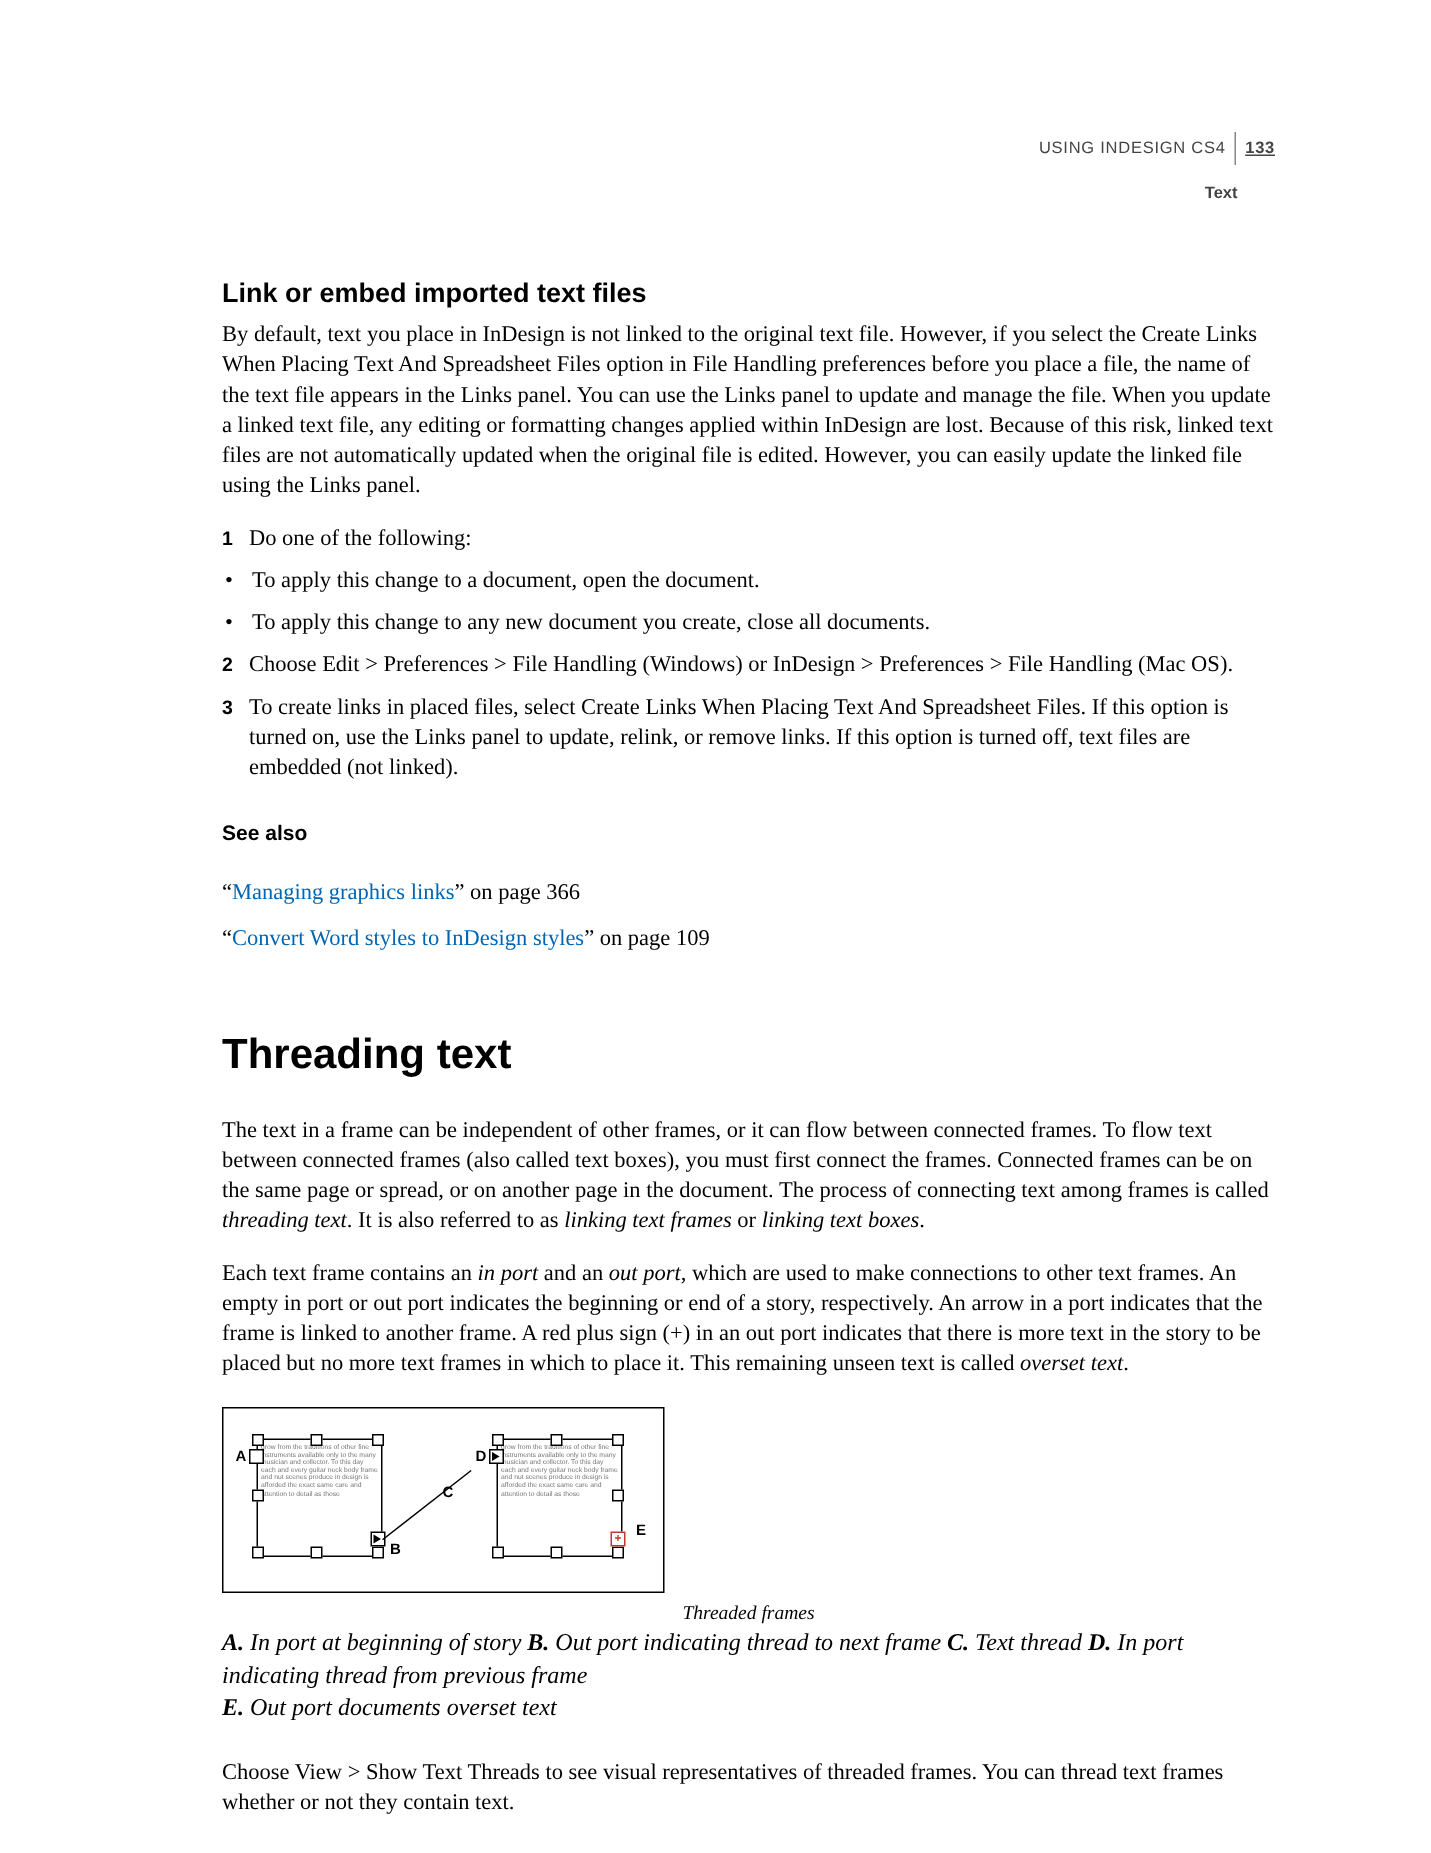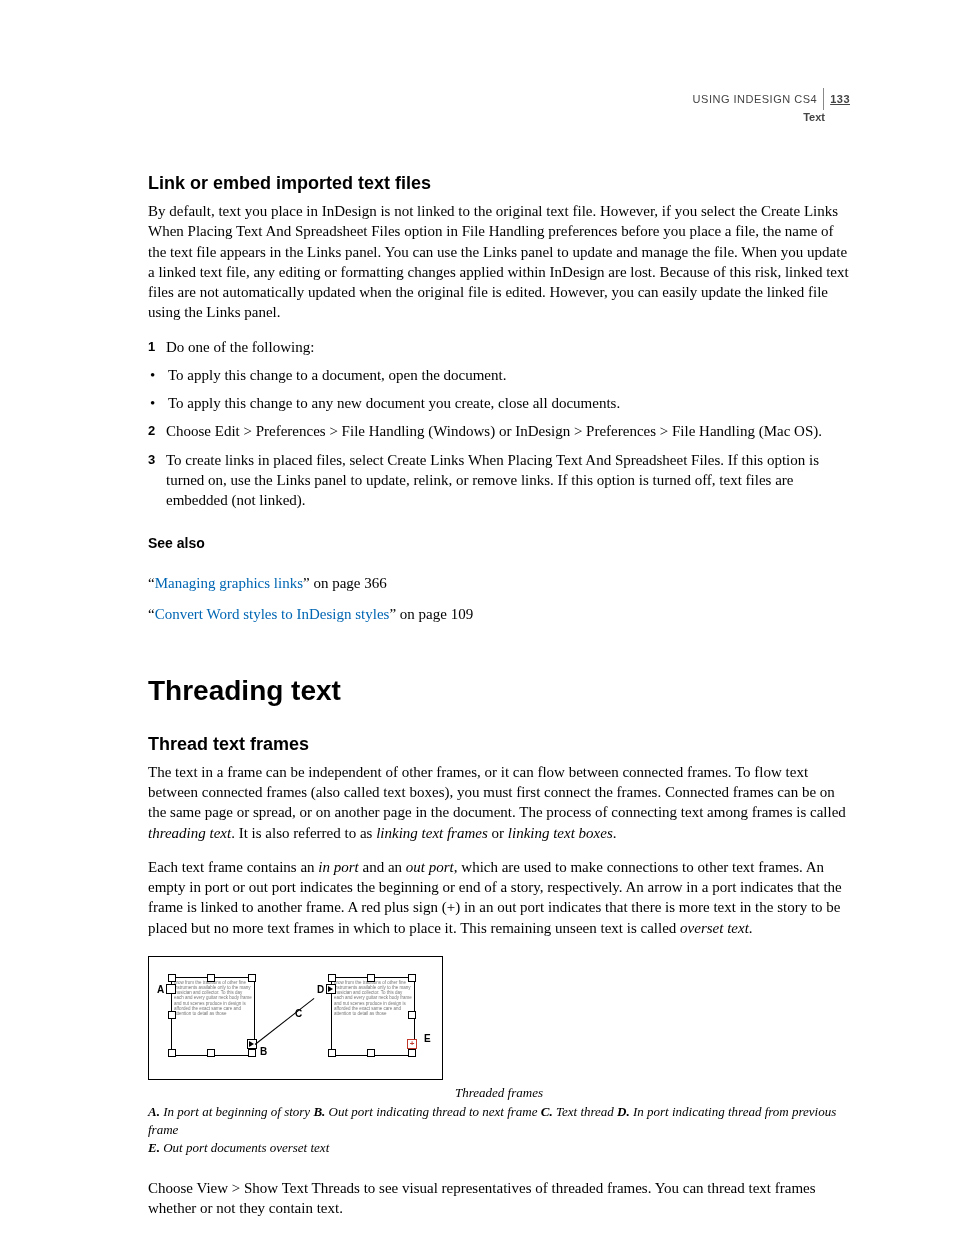--- a/index.html
+++ b/index.html
@@ -39,21 +39,21 @@
     text-decoration: underline;
   }
   .header .vr {
     width: 1px;
     height: 22px;
     background: #888;
   }
   .header .line2 {
     font-weight: bold;
     padding-right: 25px;
-    margin-top: 0;
+    margin-top: 12px;
   }
   h2 {
     font-family: "Myriad Pro", Helvetica, Arial, sans-serif;
     font-weight: bold;
     font-size: 18px;
     margin: 0 0 6px 0;
   }
   h1 {
     font-family: "Myriad Pro", Helvetica, Arial, sans-serif;
     font-weight: bold;
@@ -176,21 +176,21 @@
   .lblD { left: 168px; top: 26px; }
   .lblE { left: 275px; top: 75px; }
   .caption {
     font-style: italic;
     font-size: 13px;
     margin: 4px 0 2px 0;
     text-align: center;
   }
   .legend {
     font-style: italic;
-    font-size: 13px;
+    font-size: 16px;
     margin: 0 0 22px 0;
     line-height: 1.35;
   }
   .legend .k {
     font-weight: bold;
     font-style: italic;
   }
 </style>
 </head>
 <body>
@@ -235,21 +235,20 @@
   <div class="seealso">See also</div>
   <p class="seerow">
     <span>“</span><span class="link">Managing graphics links</span><span>” on page 366</span>
   </p>
   <p class="seerow">
     <span>“</span><span class="link">Convert Word styles to InDesign styles</span><span>” on page 109</span>
   </p>
 
   <h1>Threading text</h1>
 
-  <h2>Thread text frames</h2>
   <p class="body">
     <span>The text in a frame can be independent of other frames, or it can flow between connected frames. To flow text between connected frames (also called text boxes), you must first connect the frames. Connected frames can be on the same page or spread, or on another page in the document. The process of connecting text among frames is called </span><span class="italic">threading text</span><span>. It is also referred to as </span><span class="italic">linking text frames</span><span> or </span><span class="italic">linking text boxes</span><span>.</span>
   </p>
   <p class="body">
     <span>Each text frame contains an </span><span class="italic">in port</span><span> and an </span><span class="italic">out port</span><span>, which are used to make connections to other text frames. An empty in port or out port indicates the beginning or end of a story, respectively. An arrow in a port indicates that the frame is linked to another frame. A red plus sign (+) in an out port indicates that there is more text in the story to be placed but no more text frames in which to place it. This remaining unseen text is called </span><span class="italic">overset text</span><span>.</span>
   </p>
 
   <div class="figwrap">
     <div class="figure">
       <div class="tframe tframeA">grow from the traditions of other fine instruments available only to the many musician and collector. To this day each and every guitar neck body frame and nut scenes produce in design is afforded the exact same care and attention to detail as those</div>

